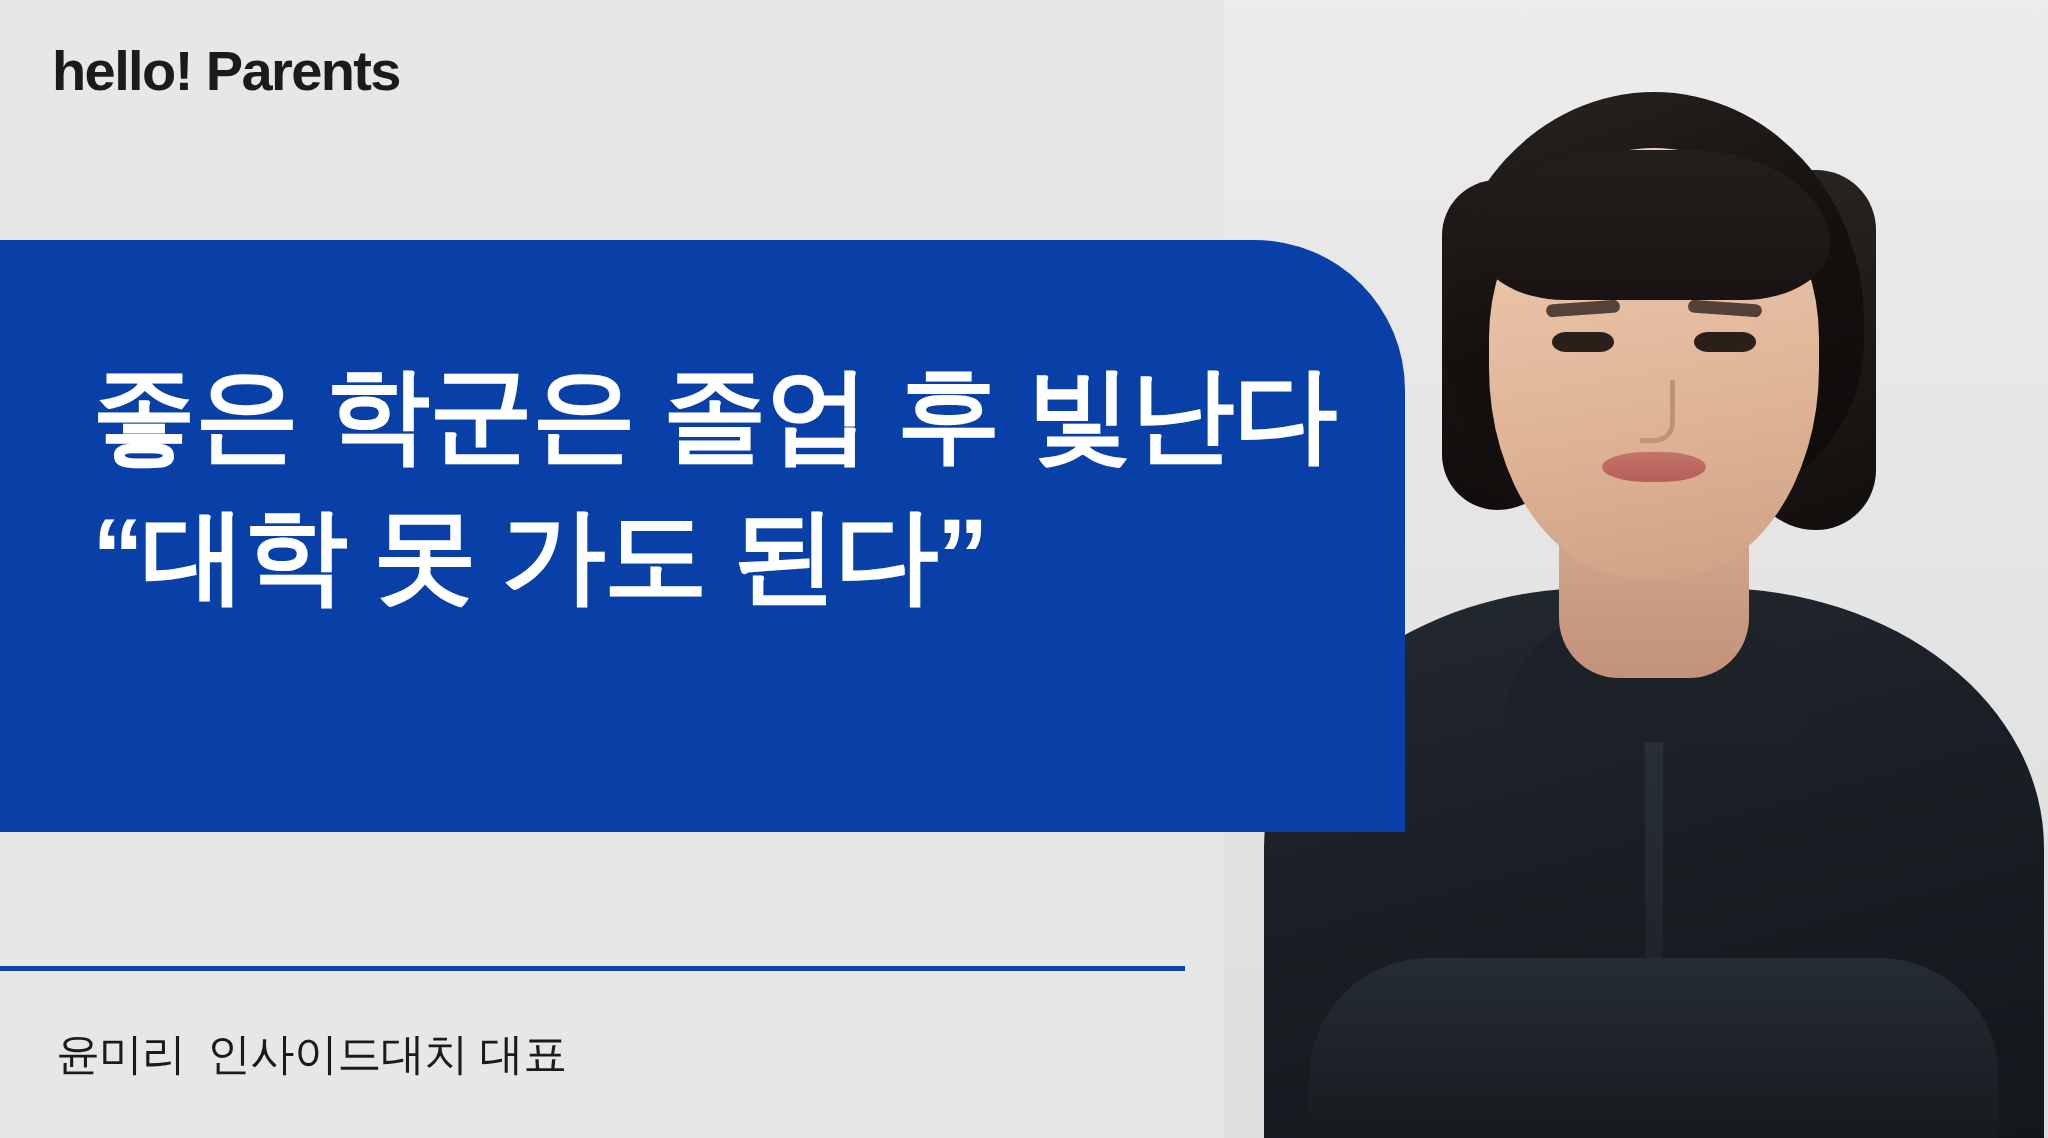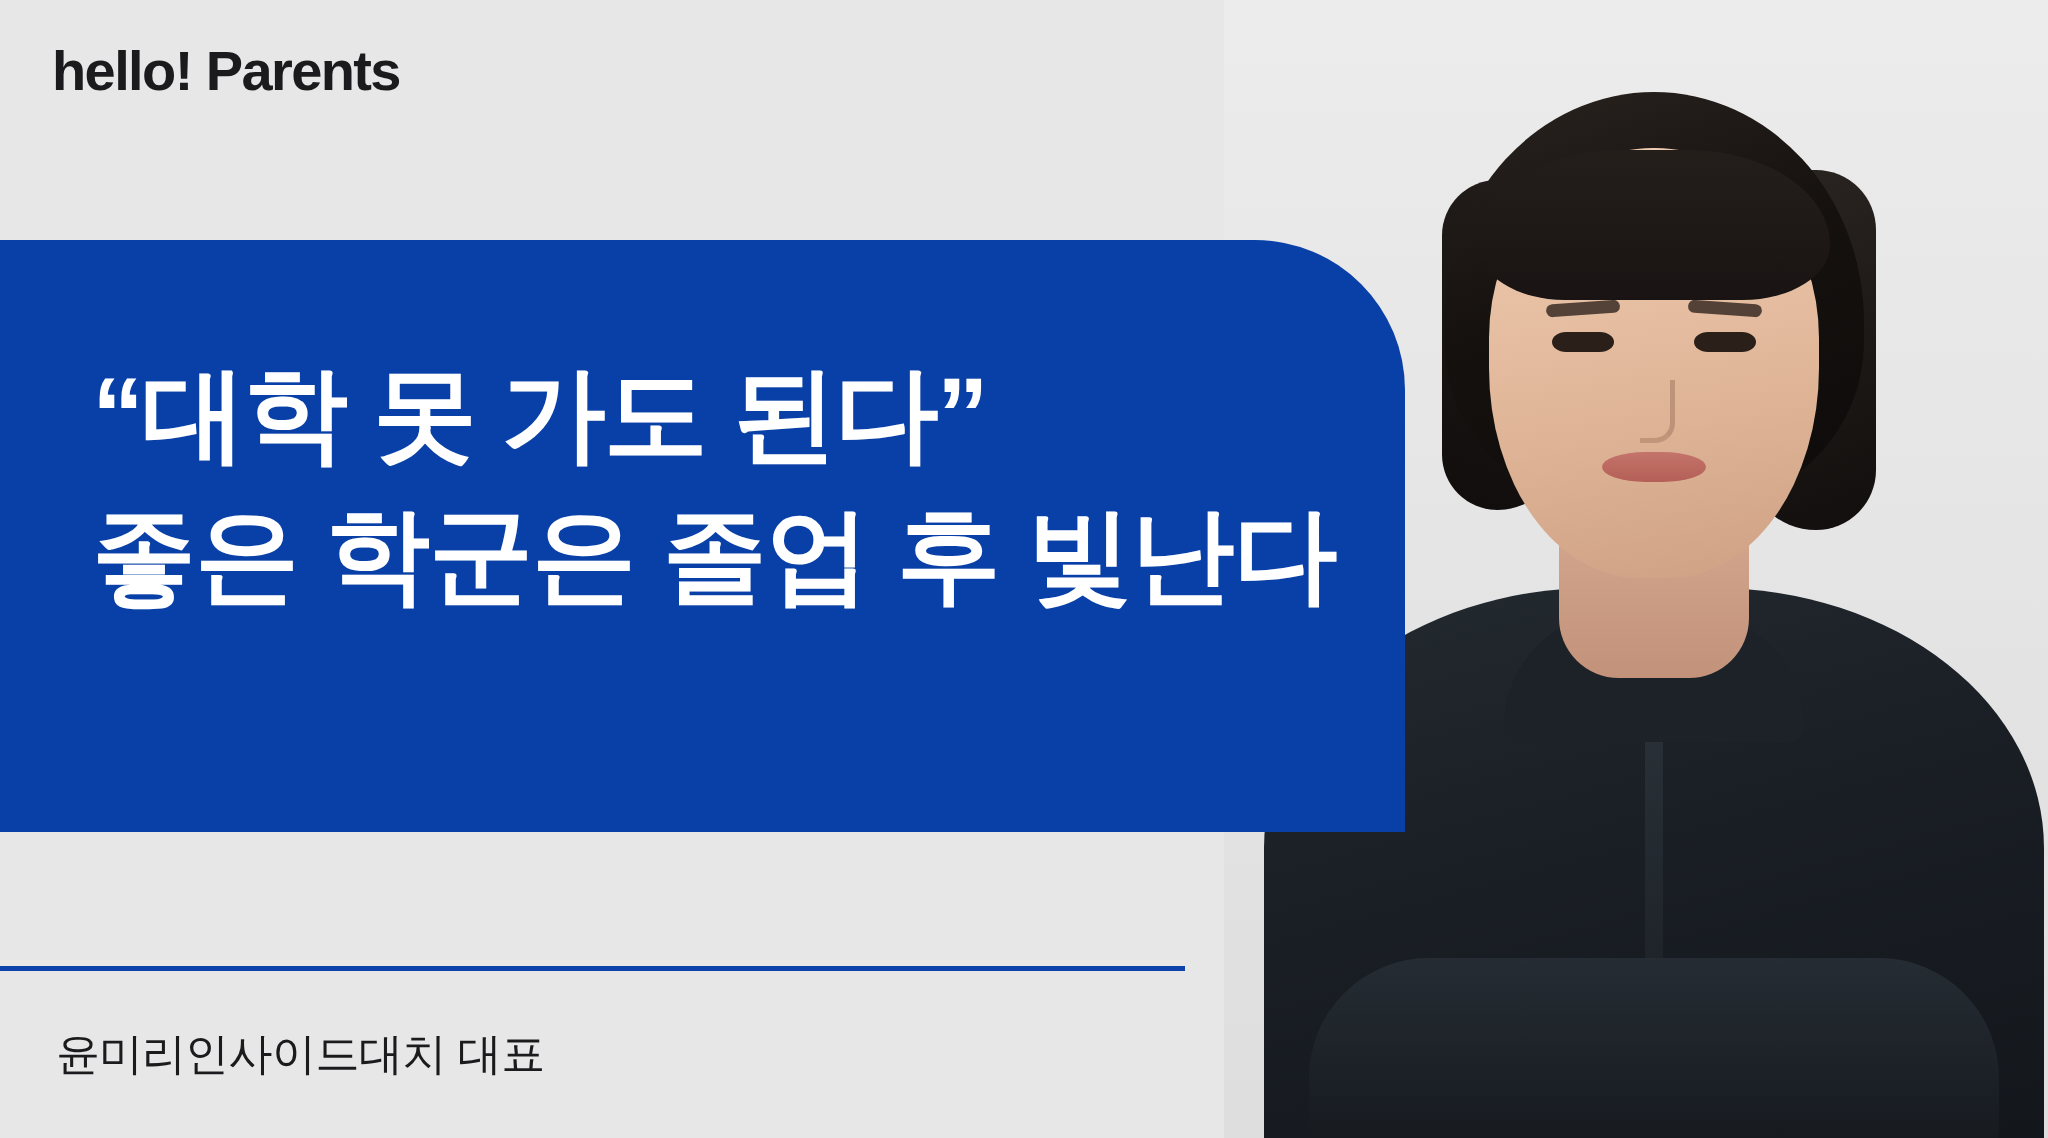--- a/index.html
+++ b/index.html
@@ -261,20 +261,21 @@
     white-space: nowrap;
     font-family: "Liberation Sans", "DejaVu Sans", sans-serif;
   }
   .byline .name {
     font-weight: 400;
     letter-spacing: -1px;
   }
   .byline .role {
     font-weight: 400;
     letter-spacing: -0.5px;
+    margin-left: 22px;
   }
 </style>
 </head>
 <body>
 
 <div class="card">
 
   <div class="bg-plate"></div>
 
   <div class="portrait">
@@ -294,22 +295,22 @@
     <div class="p-nose"></div>
     <div class="p-lip"></div>
     <div class="p-arms"></div>
   </div>
 
   <div class="logo">hello! Parents</div>
 
   <div class="banner"></div>
 
   <div class="headline">
+    <span class="hl-line line2">좋은 학군은 졸업 후 빛난다</span>
     <span class="hl-line line1">“대학 못 가도 된다”</span>
-    <span class="hl-line line2">좋은 학군은 졸업 후 빛난다</span>
   </div>
 
   <div class="divider"></div>
 
   <div class="byline">
     <span class="name">윤미리</span><span class="role">인사이드대치 대표</span>
   </div>
 
 </div>
 

